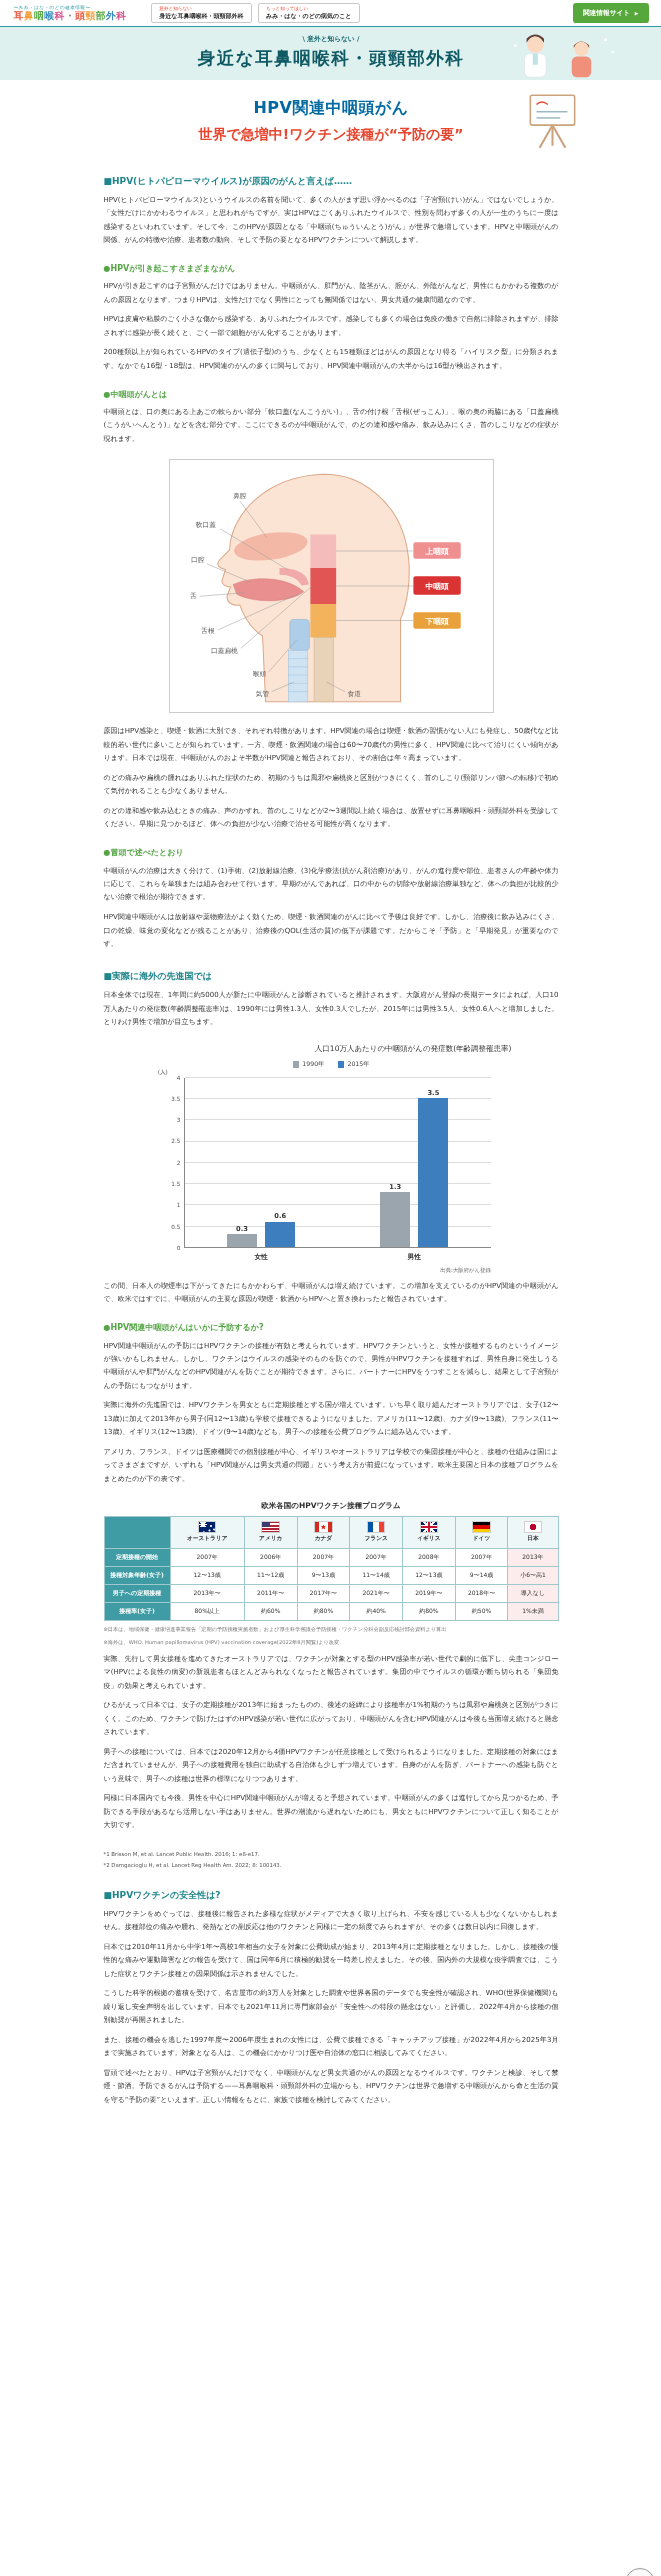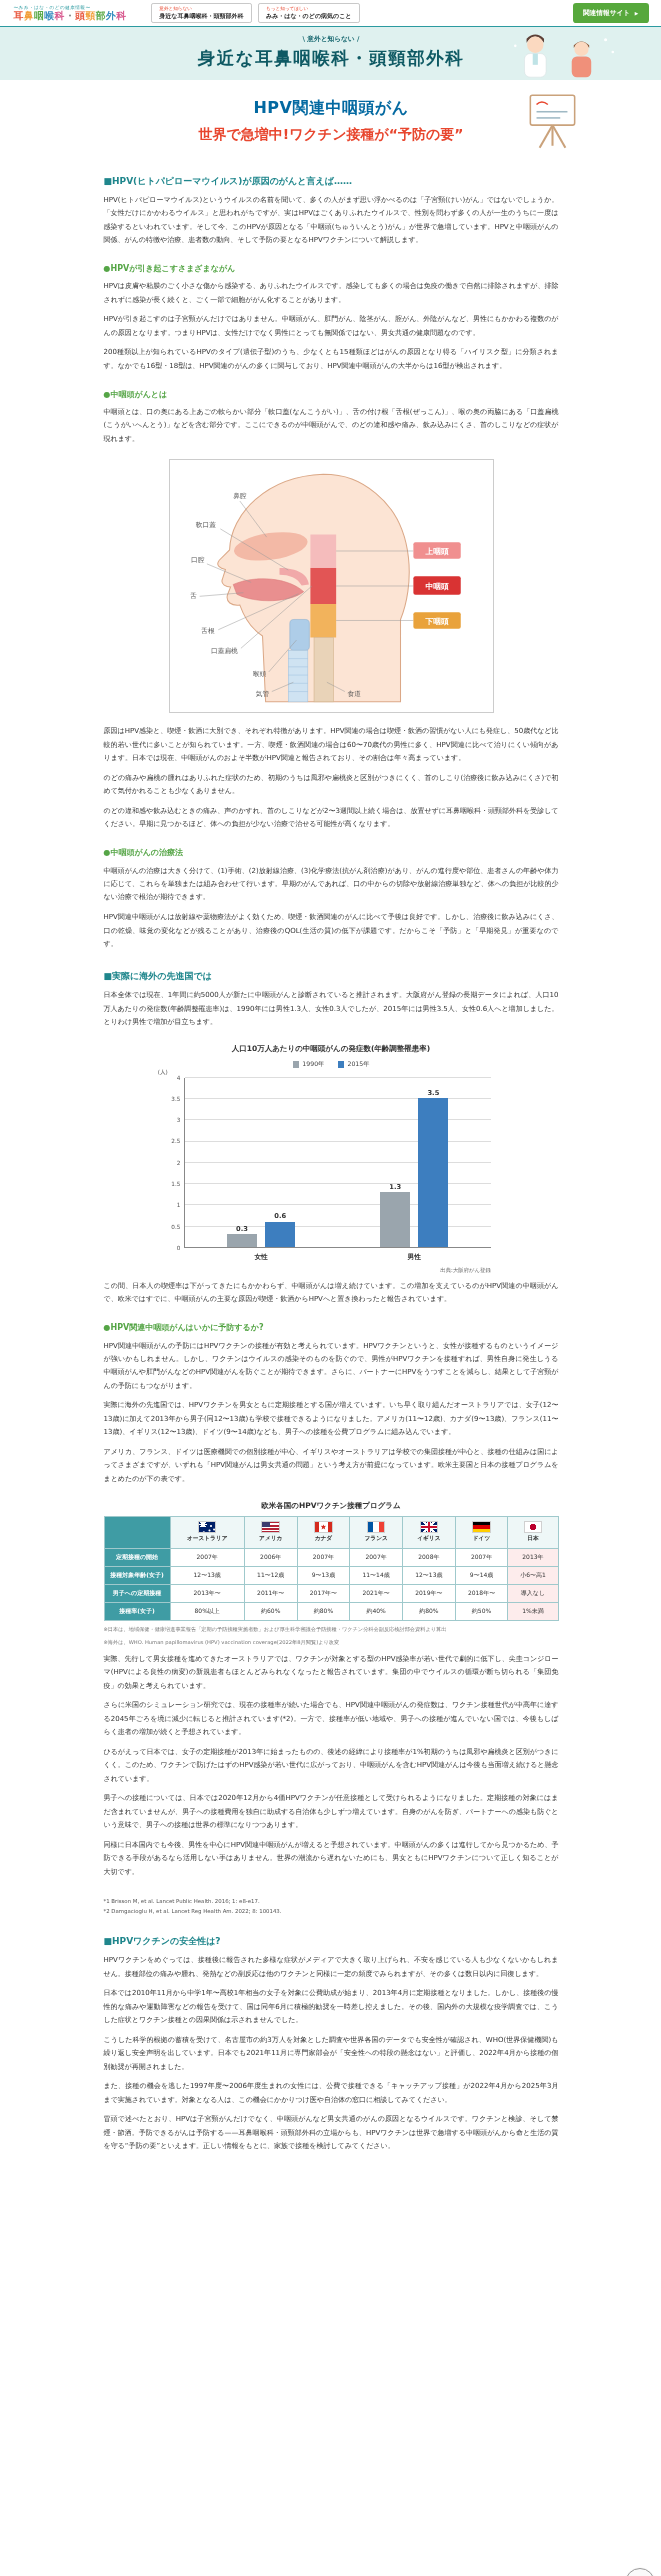--- a/index.html
+++ b/index.html
@@ -46,21 +46,21 @@
   .h-green{ font-size:8px; color:#55a546; margin:15.5px 0 4.1px; font-weight:bold; }
   .body-p{ font-size:7px; line-height:1.92; margin:6.2px 0; text-align:justify; }
   
   .diagram-frame{ width:325px; margin:12.4px auto; border:0.5px solid #ccc; padding:5.2px; background:#fff; }
   .diagram-frame svg{ display:block; margin:0 auto; }
   .dg-label{ font-size:13px; fill:#555; }
   .dg-line{ stroke:#999; stroke-width:1; }
   .chip-text{ font-size:15px; font-weight:bold; fill:#fff; }
   
   .chart-block{ width:361px; margin:14.4px auto 4.1px; }
-  .chart-title{ text-align:center; font-weight:bold; font-size:7.5px; color:#333; }
+  .chart-title{ text-align:right; font-weight:normal; font-size:7.5px; color:#333; }
   .chart-legend{ display:flex; justify-content:center; gap:13.4px; margin:6.2px 0 9.3px; font-size:6.2px; color:#444; }
   .legend-item{ display:flex; align-items:center; gap:3.1px; }
   .legend-swatch{ width:6.7px; height:6.7px; display:inline-block; }
   .chart-wrap{ position:relative; }
   .unit-label{ position:absolute; left:7.2px; top:-9.3px; font-size:5.7px; color:#555; }
   .chart-plot{
     position:relative; height:170px; margin:3.1px 20.6px 18.5px 33px;
     border-left:0.5px solid #888; border-bottom:0.5px solid #888;
   }
   .grid-line{ position:absolute; left:0; right:0; height:0.5px; background:#ddd; }
@@ -185,22 +185,22 @@
     </svg>
   </div>
 
   <section>
     <h2 class="h-teal">■HPV(ヒトパピローマウイルス)が原因のがんと言えば……</h2>
     <p class="body-p">HPV(ヒトパピローマウイルス)というウイルスの名前を聞いて、多くの人がまず思い浮かべるのは「子宮頸(けい)がん」ではないでしょうか。「女性だけにかかわるウイルス」と思われがちですが、実はHPVはごくありふれたウイルスで、性別を問わず多くの人が一生のうちに一度は感染するといわれています。そして今、このHPVが原因となる「中咽頭(ちゅういんとう)がん」が世界で急増しています。HPVと中咽頭がんの関係、がんの特徴や治療、患者数の動向、そして予防の要となるHPVワクチンについて解説します。</p>
   </section>
 
   <section>
     <h3 class="h-green">●HPVが引き起こすさまざまながん</h3>
+    <p class="body-p">HPVが引き起こすのは子宮頸がんだけではありません。中咽頭がん、肛門がん、陰茎がん、腟がん、外陰がんなど、男性にもかかわる複数のがんの原因となります。つまりHPVは、女性だけでなく男性にとっても無関係ではない、男女共通の健康問題なのです。</p>
     <p class="body-p">HPVは皮膚や粘膜のごく小さな傷から感染する、ありふれたウイルスです。感染しても多くの場合は免疫の働きで自然に排除されますが、排除されずに感染が長く続くと、ごく一部で細胞ががん化することがあります。</p>
-    <p class="body-p">HPVが引き起こすのは子宮頸がんだけではありません。中咽頭がん、肛門がん、陰茎がん、腟がん、外陰がんなど、男性にもかかわる複数のがんの原因となります。つまりHPVは、女性だけでなく男性にとっても無関係ではない、男女共通の健康問題なのです。</p>
     <p class="body-p">200種類以上が知られているHPVのタイプ(遺伝子型)のうち、少なくとも15種類ほどはがんの原因となり得る「ハイリスク型」に分類されます。なかでも16型・18型は、HPV関連のがんの多くに関与しており、HPV関連中咽頭がんの大半からは16型が検出されます。</p>
   </section>
 
   <section>
     <h3 class="h-green">●中咽頭がんとは</h3>
     <p class="body-p">中咽頭とは、口の奥にある上あごの軟らかい部分「軟口蓋(なんこうがい)」、舌の付け根「舌根(ぜっこん)」、喉の奥の両脇にある「口蓋扁桃(こうがいへんとう)」などを含む部分です。ここにできるのが中咽頭がんで、のどの違和感や痛み、飲み込みにくさ、首のしこりなどの症状が現れます。</p>
 
     <div class="diagram-frame">
       <svg width="304" height="242" viewBox="0 0 590 470">
 
@@ -251,26 +251,26 @@
         <rect x="455" y="150" width="92" height="32" rx="4" fill="#f08f8f"></rect>
         <text class="chip-text" x="501" y="172" text-anchor="middle">上咽頭</text>
         <rect x="455" y="216" width="92" height="36" rx="4" fill="#d93333"></rect>
         <text class="chip-text" x="501" y="240" text-anchor="middle">中咽頭</text>
         <rect x="455" y="286" width="92" height="32" rx="4" fill="#e9a23b"></rect>
         <text class="chip-text" x="501" y="308" text-anchor="middle">下咽頭</text>
       </svg>
     </div>
 
     <p class="body-p">原因はHPV感染と、喫煙・飲酒に大別でき、それぞれ特徴があります。HPV関連の場合は喫煙・飲酒の習慣がない人にも発症し、50歳代など比較的若い世代に多いことが知られています。一方、喫煙・飲酒関連の場合は60〜70歳代の男性に多く、HPV関連に比べて治りにくい傾向があります。日本では現在、中咽頭がんのおよそ半数がHPV関連と報告されており、その割合は年々高まっています。</p>
-    <p class="body-p">のどの痛みや扁桃の腫れはありふれた症状のため、初期のうちは風邪や扁桃炎と区別がつきにくく、首のしこり(治療後に飲み込みにくさ)で初めて気付かれることも少なくありません。</p>
+    <p class="body-p">のどの痛みや扁桃の腫れはありふれた症状のため、初期のうちは風邪や扁桃炎と区別がつきにくく、首のしこり(頸部リンパ節への転移)で初めて気付かれることも少なくありません。</p>
     <p class="body-p">のどの違和感や飲み込むときの痛み、声のかすれ、首のしこりなどが2〜3週間以上続く場合は、放置せずに耳鼻咽喉科・頭頸部外科を受診してください。早期に見つかるほど、体への負担が少ない治療で治せる可能性が高くなります。</p>
   </section>
 
   <section>
-    <h3 class="h-green">●中咽頭がんの治療法</h3>
+    <h3 class="h-green">●冒頭で述べたとおり</h3>
     <p class="body-p">中咽頭がんの治療は大きく分けて、(1)手術、(2)放射線治療、(3)化学療法(抗がん剤治療)があり、がんの進行度や部位、患者さんの年齢や体力に応じて、これらを単独または組み合わせて行います。早期のがんであれば、口の中からの切除や放射線治療単独など、体への負担が比較的少ない治療で根治が期待できます。</p>
     <p class="body-p">HPV関連中咽頭がんは放射線や薬物療法がよく効くため、喫煙・飲酒関連のがんに比べて予後は良好です。しかし、治療後に飲み込みにくさ、口の乾燥、味覚の変化などが残ることがあり、治療後のQOL(生活の質)の低下が課題です。だからこそ「予防」と「早期発見」が重要なのです。</p>
   </section>
 
   <section>
     <h2 class="h-teal">■実際に海外の先進国では</h2>
     <p class="body-p">日本全体では現在、1年間に約5000人が新たに中咽頭がんと診断されていると推計されます。大阪府がん登録の長期データによれば、人口10万人あたりの発症数(年齢調整罹患率)は、1990年には男性1.3人、女性0.3人でしたが、2015年には男性3.5人、女性0.6人へと増加しました。とりわけ男性で増加が目立ちます。</p>
 
     <div class="chart-block">
       <div class="chart-title">人口10万人あたりの中咽頭がんの発症数(年齢調整罹患率)</div>
@@ -417,21 +417,20 @@
             <td>約80%</td>
             <td>約50%</td>
             <td class="japan">1%未満</td>
           </tr>
         </tbody>
     </table>
     <p class="note">※日本は、地域保健・健康増進事業報告「定期の予防接種実施者数」および厚生科学審議会予防接種・ワクチン分科会副反応検討部会資料より算出</p>
     <p class="note">※海外は、WHO. Human papillomavirus (HPV) vaccination coverage(2022年8月閲覧)より改変</p>
 
     <p class="body-p">実際、先行して男女接種を進めてきたオーストラリアでは、ワクチンが対象とする型のHPV感染率が若い世代で劇的に低下し、尖圭コンジローマ(HPVによる良性の病変)の新規患者もほとんどみられなくなったと報告されています。集団の中でウイルスの循環が断ち切られる「集団免疫」の効果と考えられています。</p>
-    <p class="body-p">さらに米国のシミュレーション研究では、現在の接種率が続いた場合でも、HPV関連中咽頭がんの発症数は、ワクチン接種世代が中高年に達する2045年ごろを境に減少に転じると推計されています(*2)。一方で、接種率が低い地域や、男子への接種が進んでいない国では、今後もしばらく患者の増加が続くと予想されています。</p>
     <p class="body-p">ひるがえって日本では、女子の定期接種が2013年に始まったものの、後述の経緯により接種率が1%初期のうちは風邪や扁桃炎と区別がつきにくく。このため、ワクチンで防げたはずのHPV感染が若い世代に広がっており、中咽頭がんを含むHPV関連がんは今後も当面増え続けると懸念されています。</p>
     <p class="body-p">男子への接種については、日本では2020年12月から4価HPVワクチンが任意接種として受けられるようになりました。定期接種の対象にはまだ含まれていませんが、男子への接種費用を独自に助成する自治体も少しずつ増えています。自身のがんを防ぎ、パートナーへの感染も防ぐという意味で、男子への接種は世界の標準になりつつあります。</p>
     <p class="body-p">同様に日本国内でも今後、男性を中心にHPV関連中咽頭がんが増えると予想されています。中咽頭がんの多くは進行してから見つかるため、予防できる手段があるなら活用しない手はありません。世界の潮流から遅れないためにも、男女ともにHPVワクチンについて正しく知ることが大切です。</p>
 
     <div class="footnotes">
       <p>*1 Brisson M, et al. Lancet Public Health. 2016; 1: e8-e17.</p>
       <p>*2 Damgacioglu H, et al. Lancet Reg Health Am. 2022; 8: 100143.</p>
     </div>
   </section>
 

